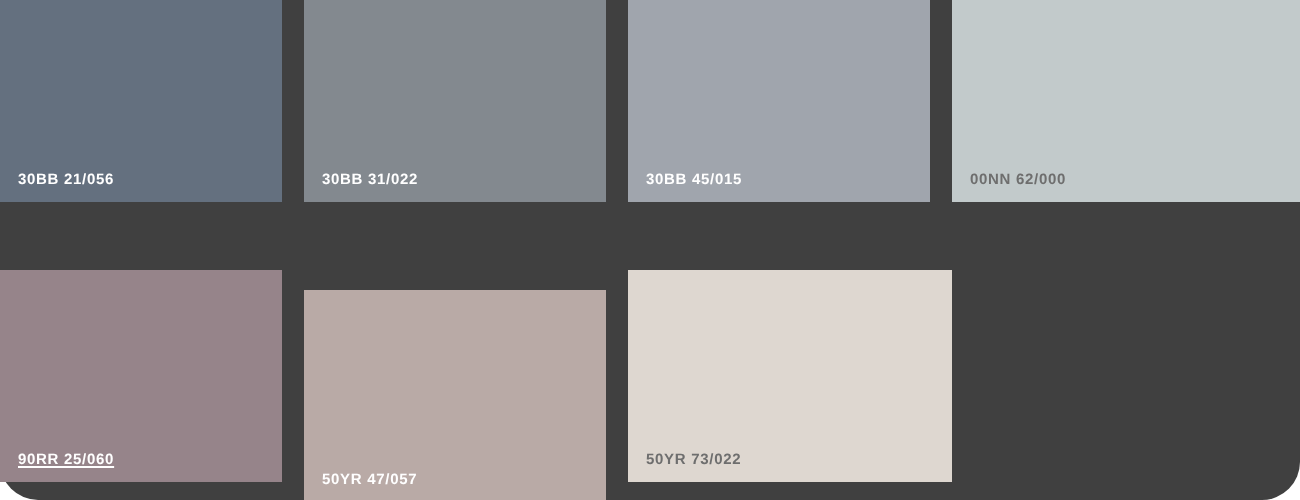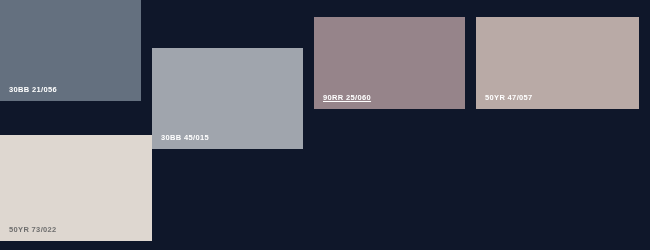--- a/index.html
+++ b/index.html
@@ -15,21 +15,22 @@
   }
 
   #palette-grid {
     width: 650px;
     height: 250px;
     display: grid;
     grid-template-columns: 152px 162px 162px 174px;
     grid-template-rows: 118px 132px;
     column-gap: 0px;
     row-gap: 0px;
-    background: #0f172a;
+    background: #404040;
+    border-radius: 19px;
   }
 
   .swatch-cell {
     position: relative;
     box-sizing: border-box;
   }
 
   
   .swatch-cell.col-0 { padding: 0 11px 0 0; }
   .swatch-cell.col-1 { padding: 0 11px 0 0; }
@@ -65,32 +66,42 @@
 </style>
 </head>
 <body style="background: rgb(255, 255, 255);">
 
 <div id="palette-grid">
     <div class="swatch-cell col-0 row-0">
       <div class="swatch" style="background-color: rgb(100, 112, 127);">
         <span class="swatch-label label-light" style="color: rgb(255, 255, 255);">30BB 21/056</span>
       </div>
     </div>
+    <div class="swatch-cell col-1 row-0">
+      <div class="swatch" style="background-color: rgb(131, 137, 143);">
+        <span class="swatch-label label-light" style="color: rgb(255, 255, 255);">30BB 31/022</span>
+      </div>
+    </div>
     <div class="swatch-cell col-2 row-0">
-      <div class="swatch" style="background-color: rgb(160, 165, 173); margin-top: 48px;">
+      <div class="swatch" style="background-color: rgb(160, 165, 173);">
         <span class="swatch-label label-light" style="color: rgb(255, 255, 255);">30BB 45/015</span>
+      </div>
+    </div>
+    <div class="swatch-cell col-3 row-0">
+      <div class="swatch" style="background-color: rgb(194, 202, 203);">
+        <span class="swatch-label label-dark" style="color: rgb(110, 110, 110);">00NN 62/000</span>
       </div>
     </div>
     <div class="swatch-cell col-1 row-1">
       <div class="swatch" style="background-color: rgb(150, 132, 138);">
         <span class="swatch-label label-light" style="color: rgb(255, 255, 255); text-decoration: underline;">90RR 25/060</span>
       </div>
     </div>
     <div class="swatch-cell col-2 row-1">
-      <div class="swatch" style="background-color: rgb(185, 170, 166);">
+      <div class="swatch" style="background-color: rgb(185, 170, 166); margin-top: 10px;">
         <span class="swatch-label label-light" style="color: rgb(255, 255, 255);">50YR 47/057</span>
       </div>
     </div>
     <div class="swatch-cell col-3 row-1">
       <div class="swatch" style="background-color: rgb(222, 215, 208);">
         <span class="swatch-label label-dark" style="color: rgb(110, 110, 110);">50YR 73/022</span>
       </div>
     </div>
   </div>
 

